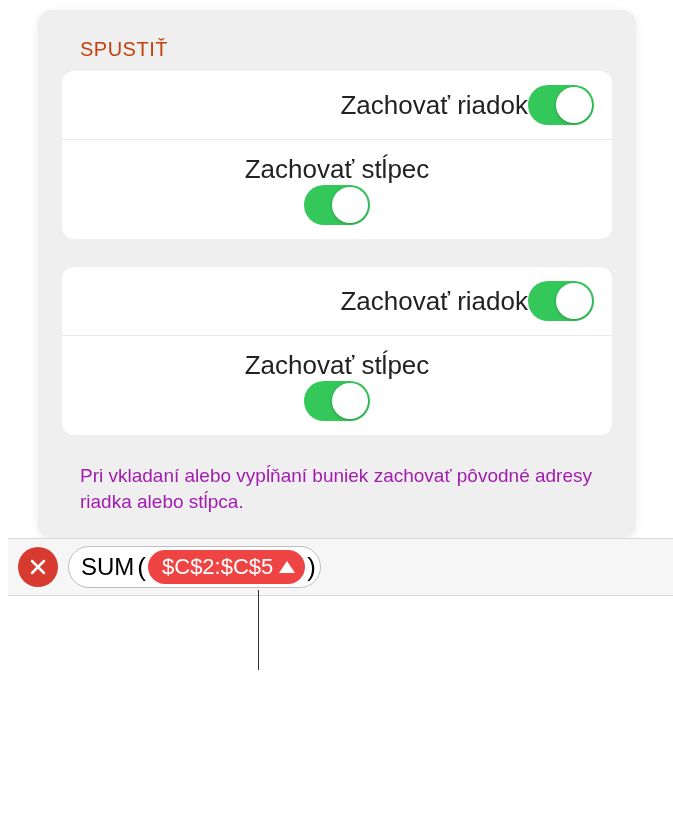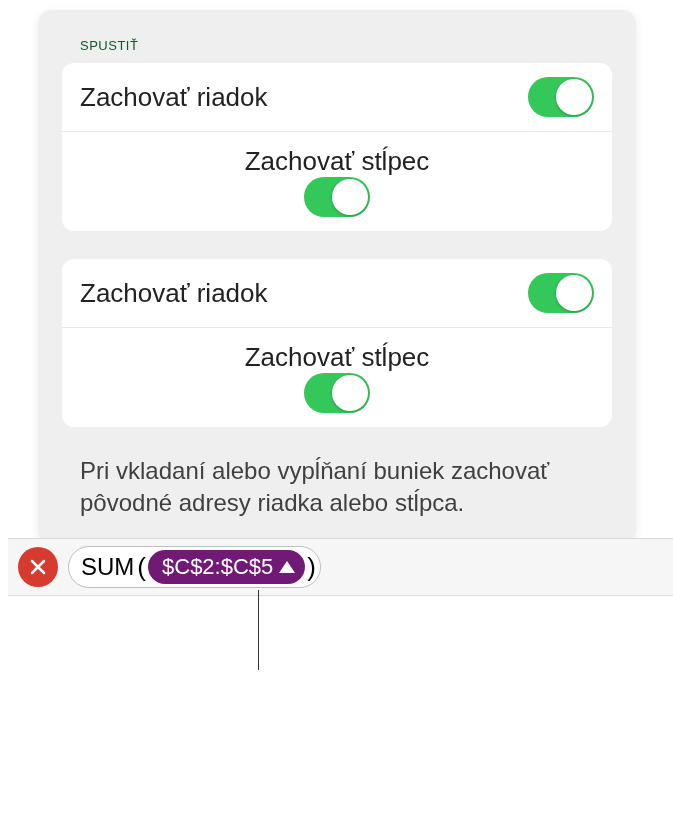--- a/index.html
+++ b/index.html
@@ -18,40 +18,40 @@
       position: absolute;
       top: 10px;
       left: 38px;
       width: 598px;
       background: #efefef;
       border-radius: 14px;
       padding: 28px 24px 24px 24px;
       box-shadow: 0 2px 10px rgba(0,0,0,0.08);
     }
     .section-header {
-      font-size: 13px;
-      color: #14532d;
+      font-size: 20px;
+      color: #c2410c;
       letter-spacing: 0.5px;
       margin-bottom: 10px;
       padding-left: 18px;
       text-transform: uppercase;
     }
     .settings-group {
       background: #fff;
       border-radius: 12px;
       overflow: hidden;
       margin-bottom: 28px;
     }
     .settings-group:last-of-type {
       margin-bottom: 12px;
     }
     .settings-row {
       display: flex;
       align-items: center;
-      justify-content: space-between;
+      justify-content: flex-end;
       padding: 14px 18px;
       border-bottom: 1px solid #e8e8e8;
     }
     .settings-row:last-child {
       border-bottom: none;
       flex-direction: column;
     }
     .settings-label {
       font-size: 26px;
       color: #222;
@@ -69,22 +69,22 @@
       position: absolute;
       top: 2px;
       right: 2px;
       width: 36px;
       height: 36px;
       background: #fff;
       border-radius: 50%;
       box-shadow: 0 1px 3px rgba(0,0,0,0.25);
     }
     .footnote {
-      font-size: 24px;
-      color: #404040;
+      font-size: 19px;
+      color: #a21caf;
       padding: 0 18px;
       line-height: 1.35;
     }
     .popover-arrow {
       position: absolute;
       bottom: -16px;
       left: 212px;
       width: 0;
       height: 0;
       border-left: 18px solid transparent;
@@ -137,21 +137,21 @@
       margin-right: 3px;
     }
     .paren {
       font-size: 26px;
       color: #000;
       font-weight: 300;
     }
     .range-pill {
       display: inline-flex;
       align-items: center;
-      background: #701a75;
+      background: #ef4444;
       color: #fff;
       height: 34px;
       border-radius: 17px;
       padding: 0 10px 0 14px;
       margin: 0 2px;
       cursor: pointer;
       gap: 6px;
     }
     .range-text {
       font-size: 22px;

